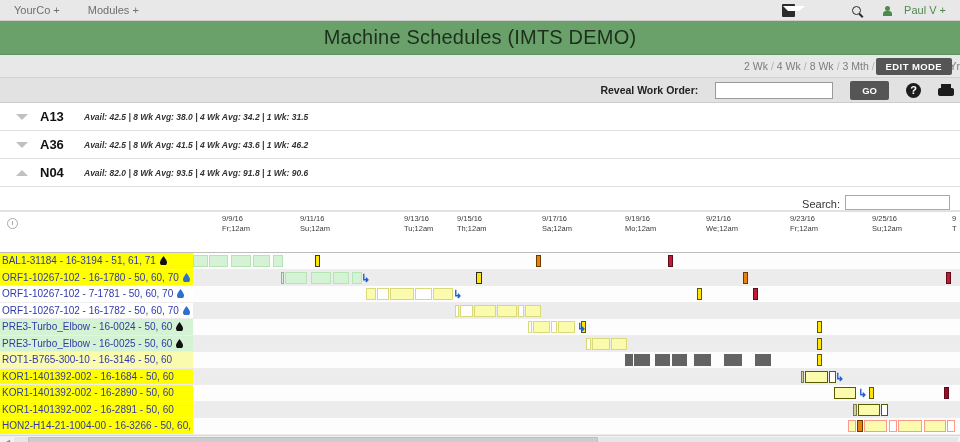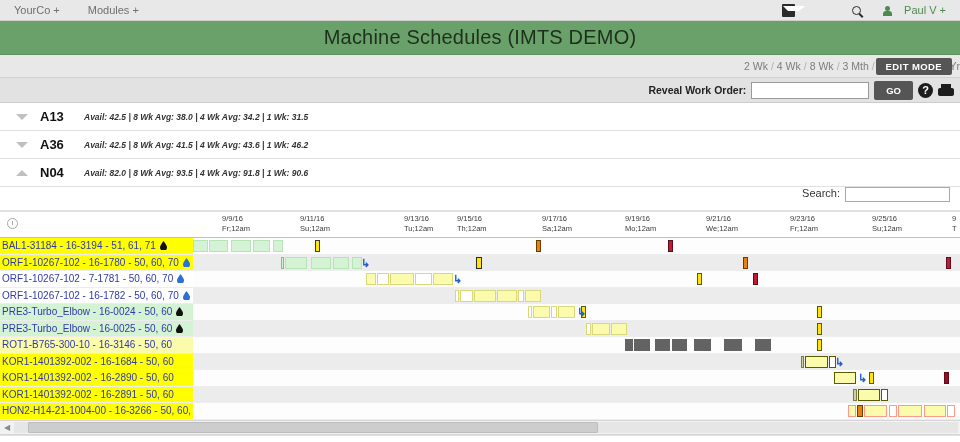--- a/index.html
+++ b/index.html
@@ -55,47 +55,47 @@
     padding:3px 10px; border-radius:2px; letter-spacing:.4px; cursor:pointer;
   }
   
   #inforow {
     height: 25px; background:#e2e2e2; border-bottom:1px solid #cccccc;
     display:flex; align-items:center; position:relative; font-size:10.5px; color:#222;
   }
   #inforow .left { padding-left:46px; white-space:nowrap; }
   #inforow .left b { font-weight:bold; }
   #inforow .stats { font-style: italic; color:#333; padding-left:8px; }
-  #inforow .right { position:absolute; right:6px; display:flex; align-items:center; gap:5px; }
+  #inforow .right { position:absolute; right:6px; display:flex; align-items:center; gap:17px; }
   #inforow .rwo-label { font-weight:bold; font-size:10.5px; }
   #rwo-input { width:118px; height:17px; border:1px solid #9a9a9a; background:#fff; }
   #go-btn { background:#555; color:#fff; font-size:9.5px; font-weight:bold; padding:4px 12px; border-radius:2px; cursor:pointer; }
   .ico-help { width:15px;height:15px;border-radius:50%;background:#1c1c1c;color:#fff;font-size:11px;
      font-weight:bold; display:flex;align-items:center;justify-content:center; cursor:pointer;}
   .ico-print { width:16px;height:13px; position:relative; cursor:pointer;}
   .ico-print:before{content:"";position:absolute;left:3px;top:0;width:10px;height:4px;background:#1c1c1c;}
   .ico-print:after{content:"";position:absolute;left:0;top:4px;width:16px;height:8px;background:#1c1c1c;border-radius:2px;}
   
   .grouprow {
     height: 28px; border-bottom:1px solid #e0e0e0; background:#fff;
     display:flex; align-items:center; padding-left:16px;
   }
   .caret { width:0;height:0;border-left:6px solid transparent;border-right:6px solid transparent;
      border-top:6px solid #c0c0c0; margin-right:12px; cursor:pointer; }
   .caret.up { border-top:none; border-bottom:6px solid #c0c0c0; }
   .gname { font-size:13px; font-weight:bold; color:#111; width:44px; }
   .gstats { font-size:8.5px; font-style:italic; font-weight:bold; color:#333; }
   
-  #searchrow { height:24px; background:#fff; display:flex; align-items:flex-start; justify-content:flex-end;
+  #searchrow { height:24px; background:#fff; display:flex; align-items:flex-end; justify-content:flex-end;
      padding-right:10px; border-bottom:1px solid #e3e3e3; }
   #searchrow label { font-size:11px; color:#333; margin-right:5px; }
   #search-input { width:105px; height:15px; border:1px solid #a9a9a9; background:#fff; }
   
   #gantt { position:relative; }
-  #timehdr { height:27px; background:#fff; border-bottom:1px solid #bdbdbd;
+  #timehdr { height:42px; background:#fff; border-bottom:1px solid #bdbdbd;
      position:relative; border-top:1px solid #e0e0e0; }
   .clock-ico { position:absolute; left:7px; top:6px; width:11px;height:11px;border-radius:50%;
      border:1.5px solid #a9a9a9; }
   .clock-ico:after{content:"";position:absolute;left:3.5px;top:1.5px;width:1px;height:4px;background:#a9a9a9;}
   .tickcol { position:absolute; top:2px; font-size:7.5px; color:#3a3a3a; line-height:10px; white-space:nowrap; }
   .ganttrow { height:16.5px; position:relative; border-bottom:1px solid #ededed;
      display:flex; align-items:stretch; }
   .ganttrow.alt .track { background:#ececec; }
   .rowlabel { width:193px; flex:0 0 193px; font-size:10px; color:#2f3aa8;
      display:flex; align-items:center; padding-left:2px; white-space:nowrap; overflow:hidden; }

